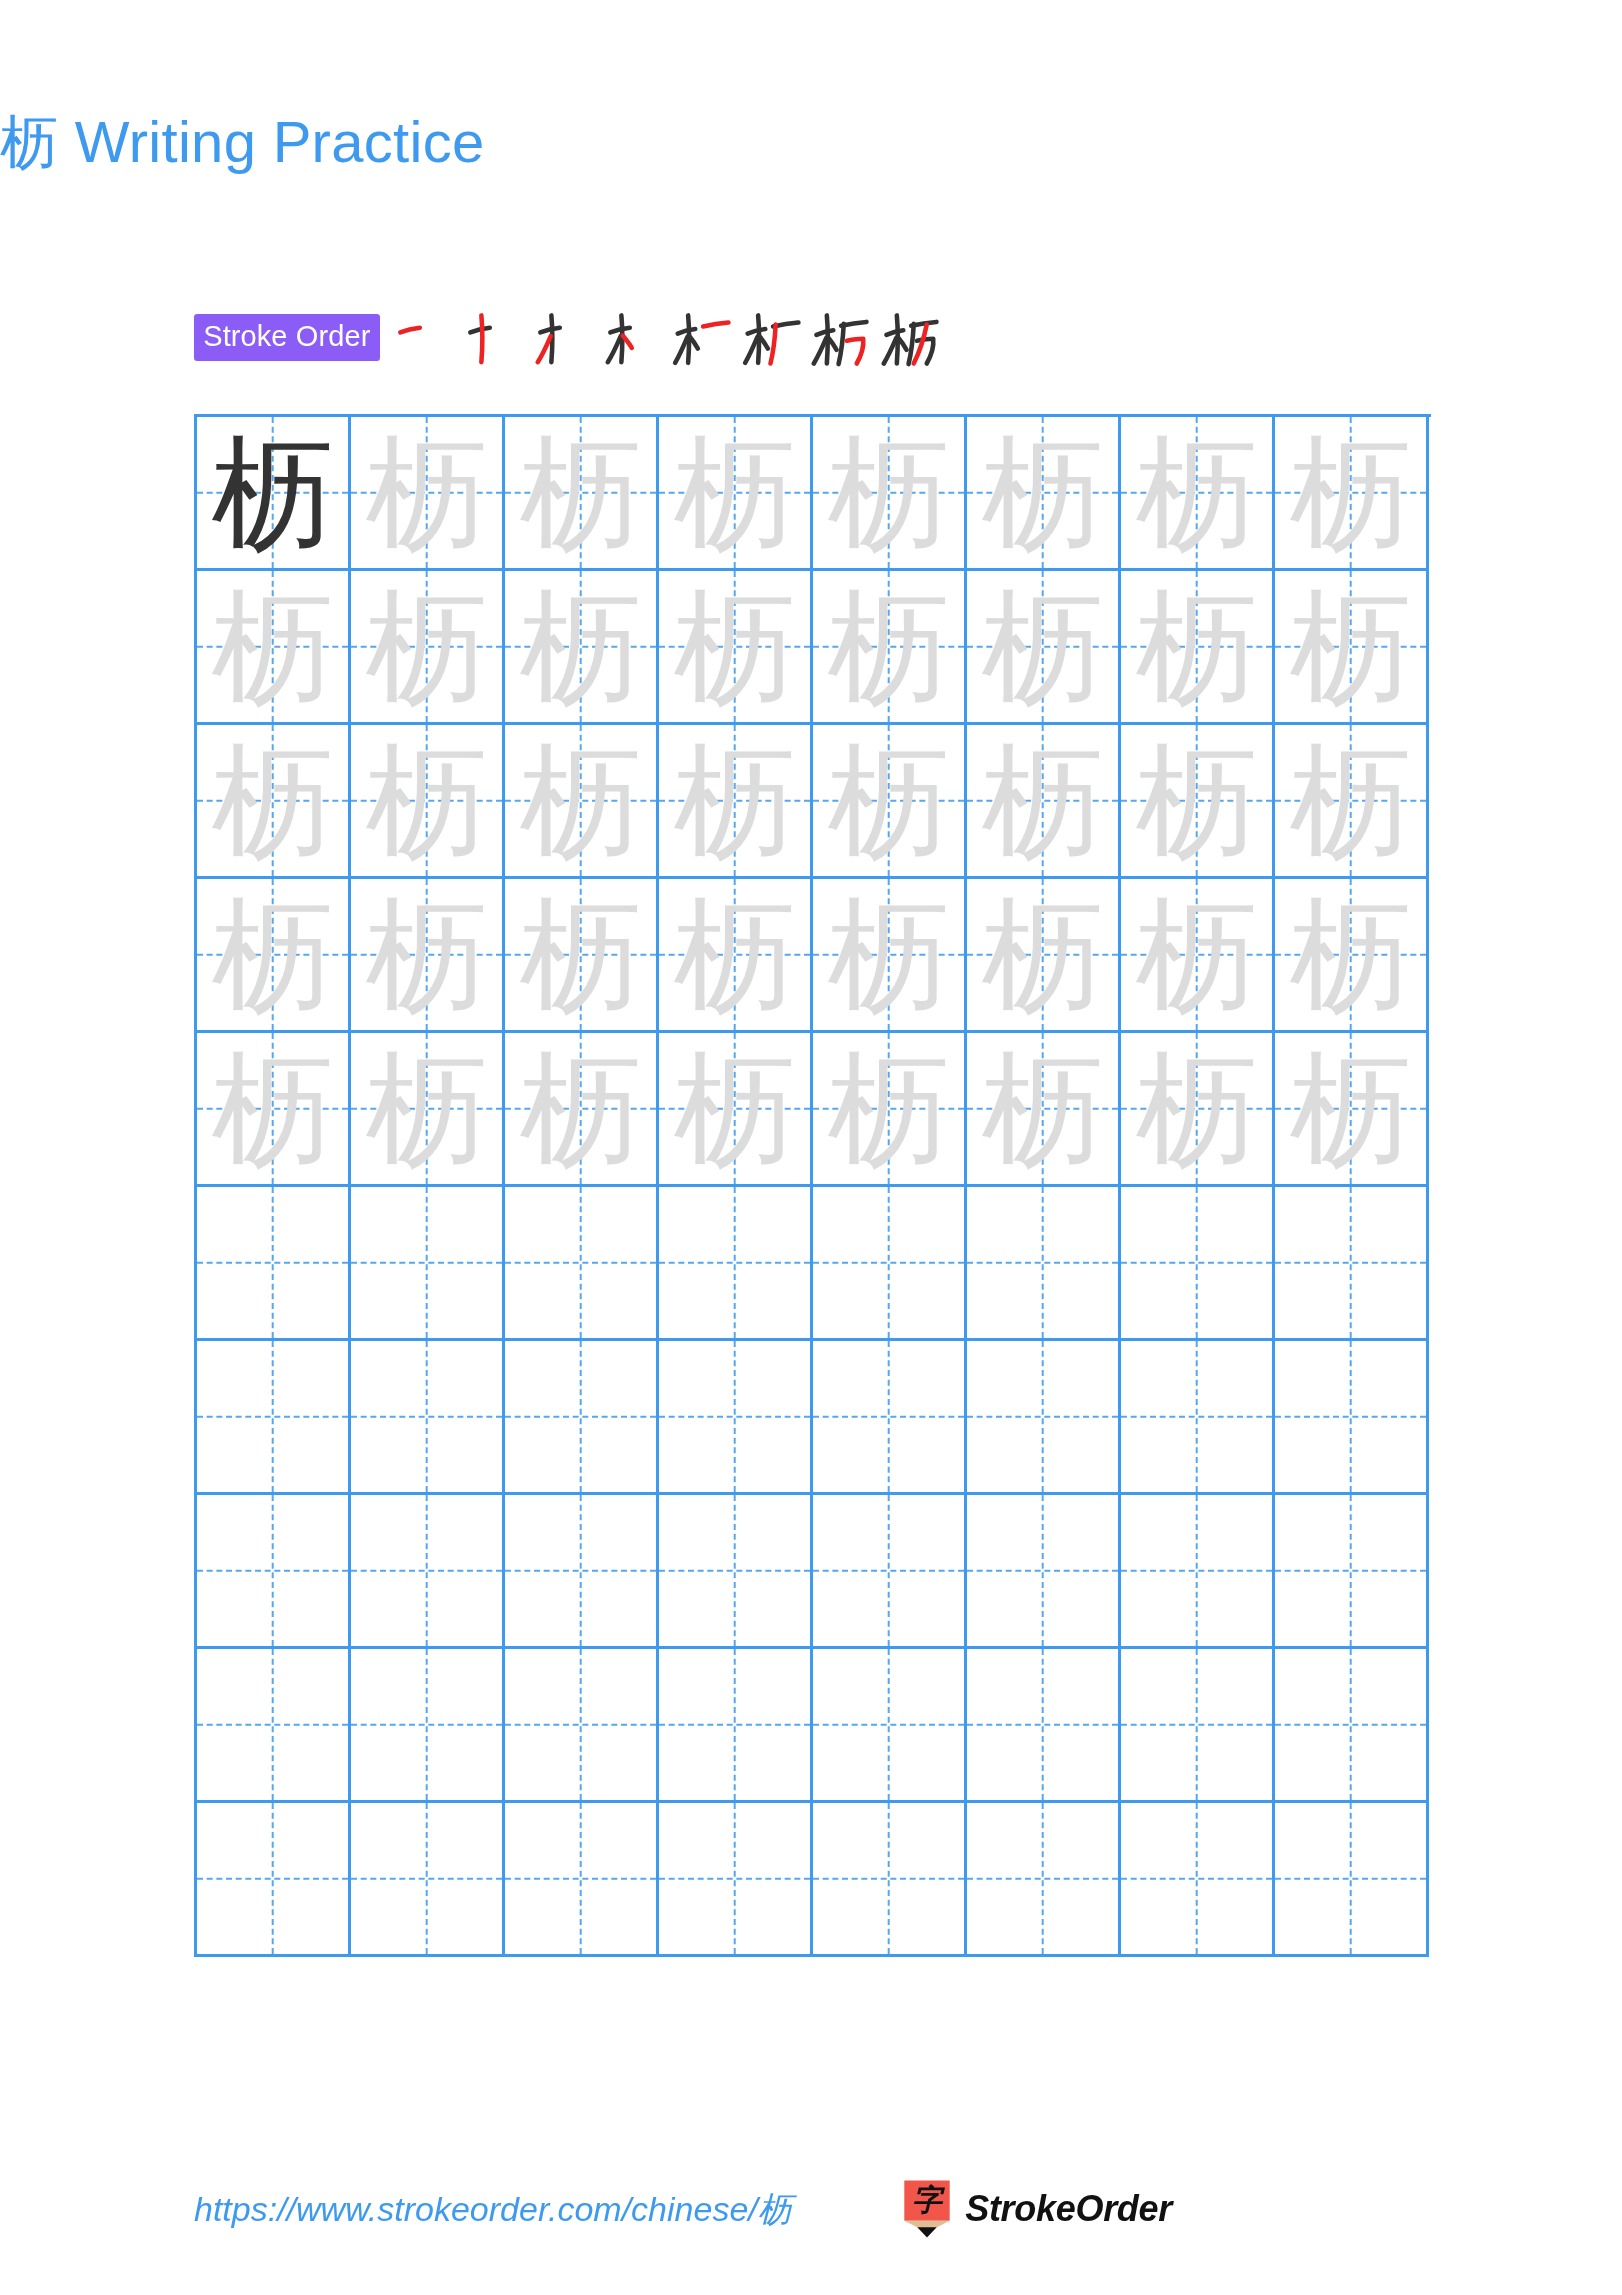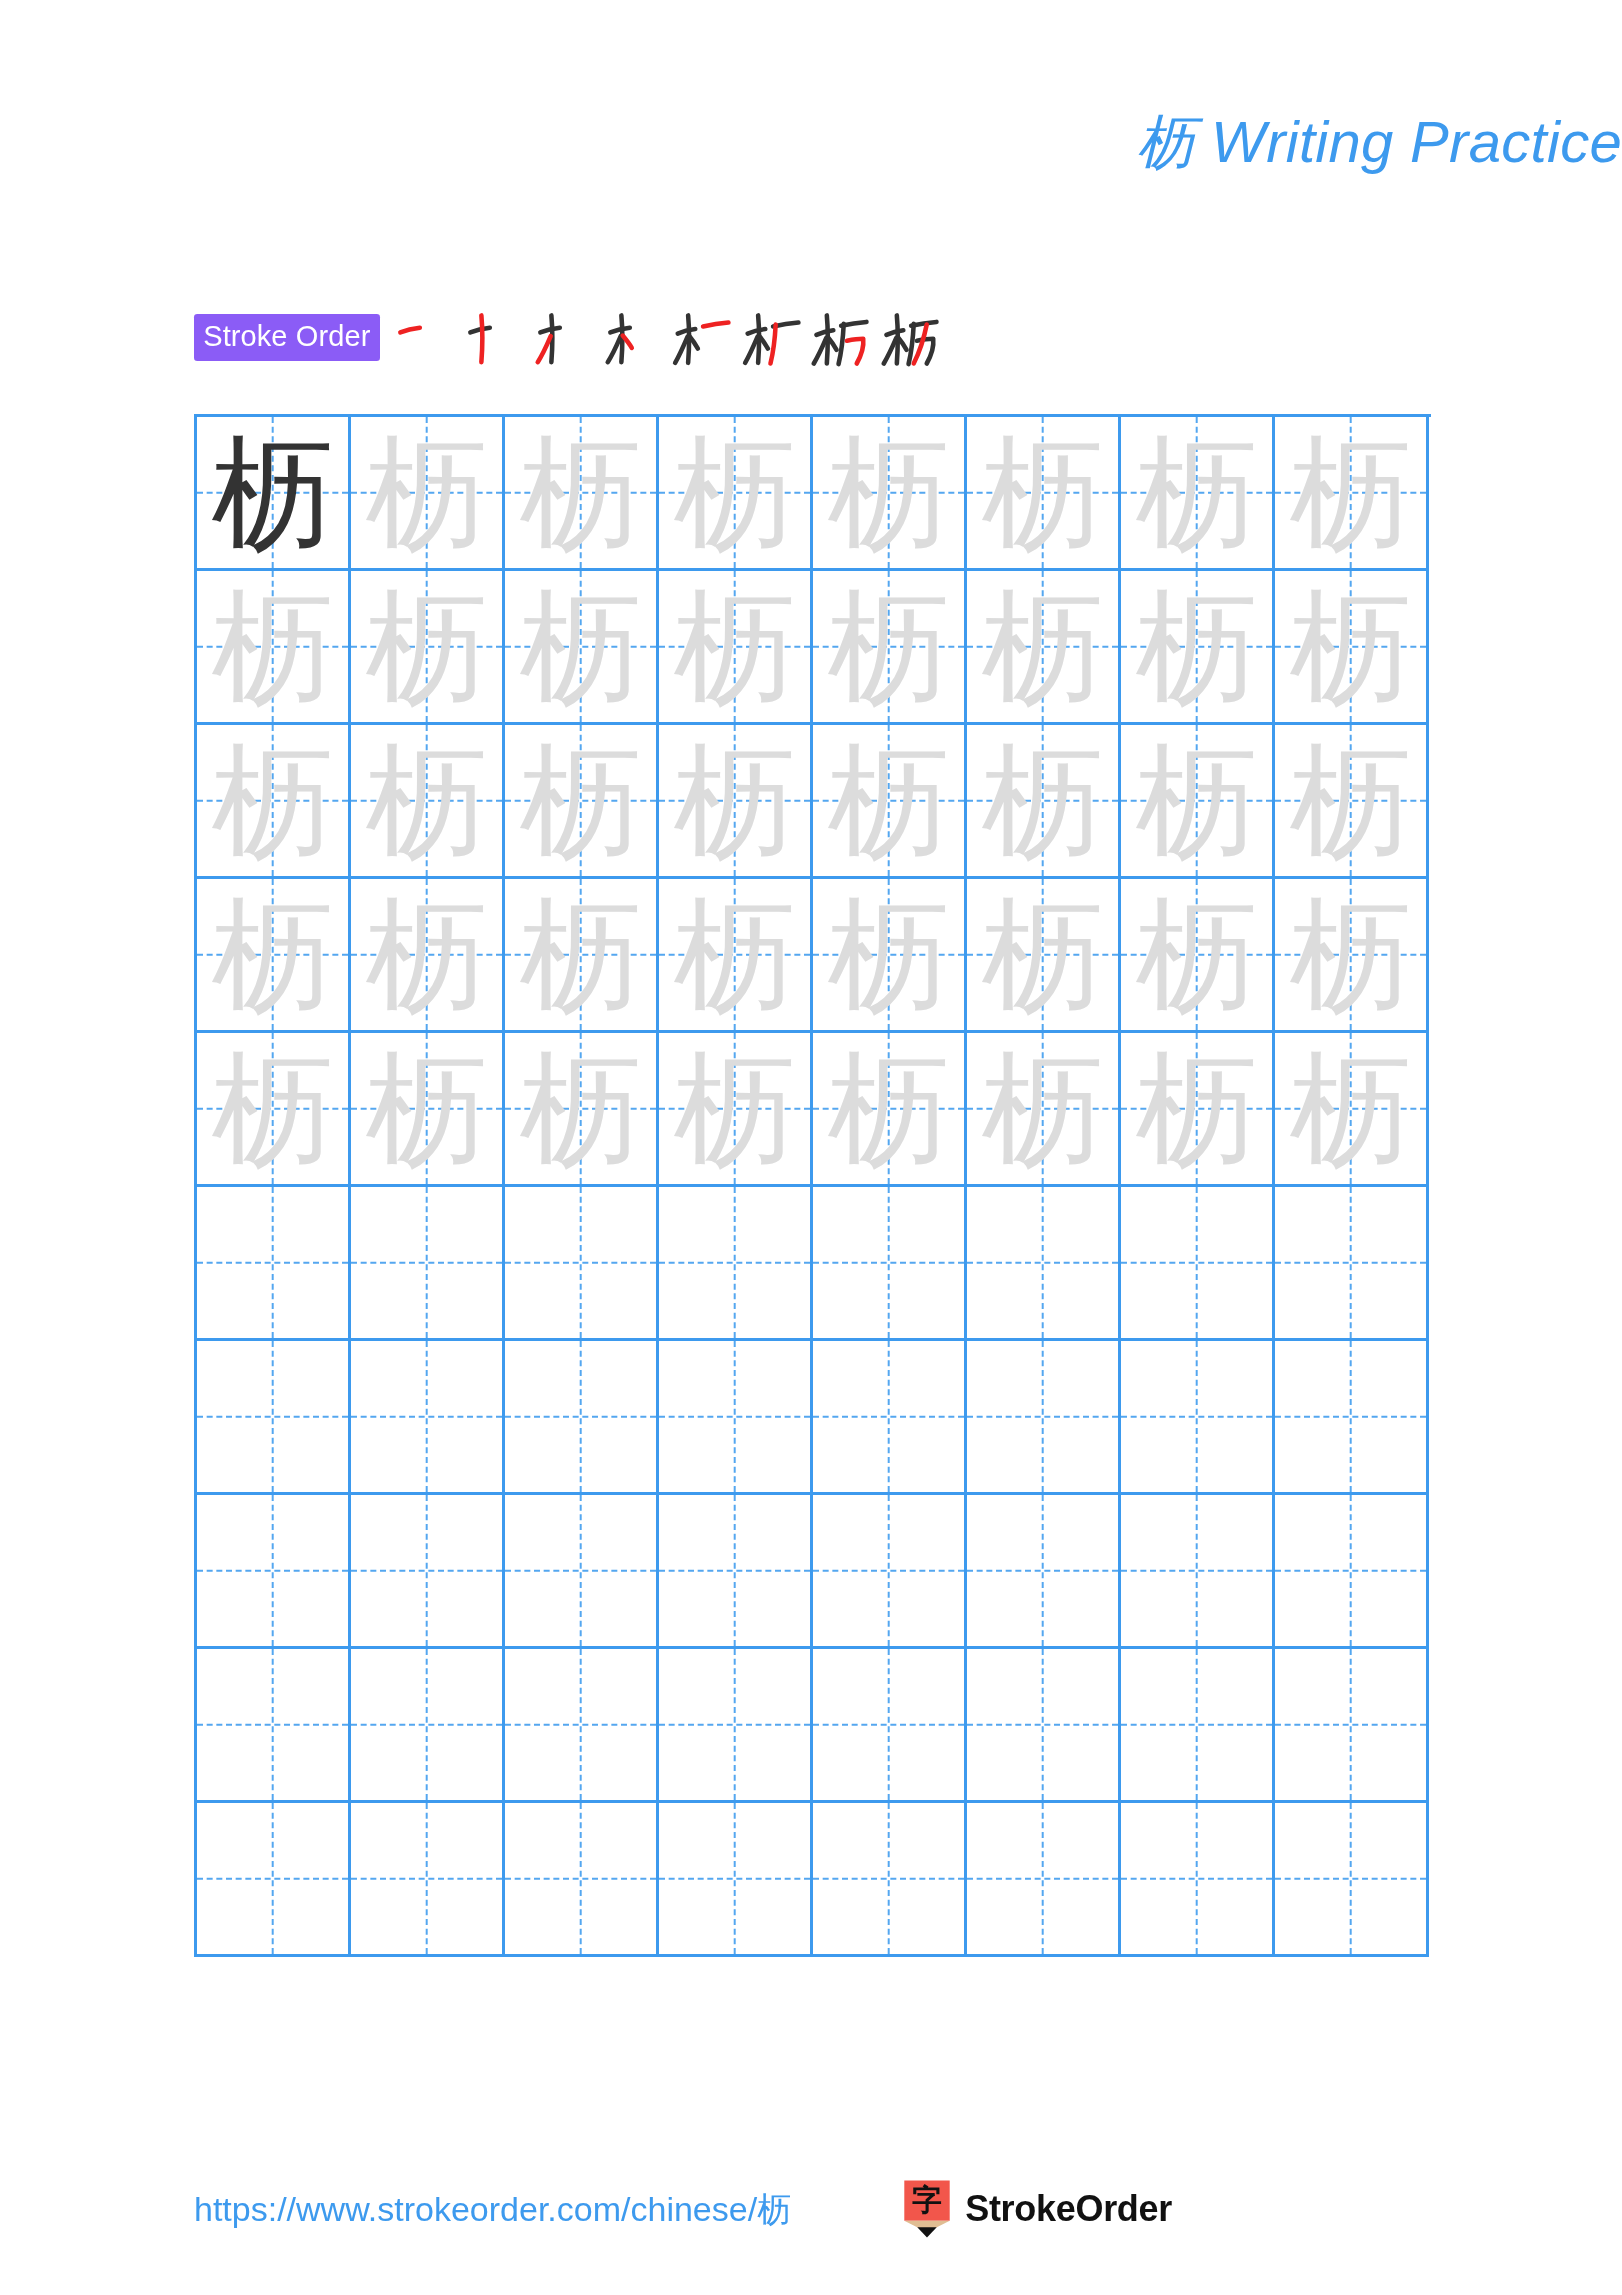--- a/index.html
+++ b/index.html
@@ -14,28 +14,27 @@
     font-family: "Liberation Sans", sans-serif;
     overflow: hidden;
   }
 
   
   .page-title {
     position: absolute;
     top: 110px;
     left: 0;
     width: 1622px;
-    text-align: right;
+    text-align: left;
     font-size: 58px;
     font-weight: 400;
     color: #3d9aee;
     letter-spacing: 0.3px;
     line-height: 1.1;
     white-space: nowrap;
-    font-style: italic;
   }
 
   
   .stroke-order-row {
     position: absolute;
     top: 308px;
     left: 194px;
     height: 59px;
     display: flex;
     align-items: center;
@@ -131,20 +130,21 @@
   .cell-char.solid  { color: #333333; }
   .cell-char.traced { color: #dcdcdc; }
 
   
   .footer {
     position: absolute;
     left: 0;
     top: 2179px;
     width: 1362px;
     height: 79px;
+    font-style: italic;
   }
   .footer-url {
     position: absolute;
     left: 194px;
     top: 7.9px;
     font-size: 34px;
     color: #3d9aee;
     white-space: nowrap;
   }
   .footer-brand {

